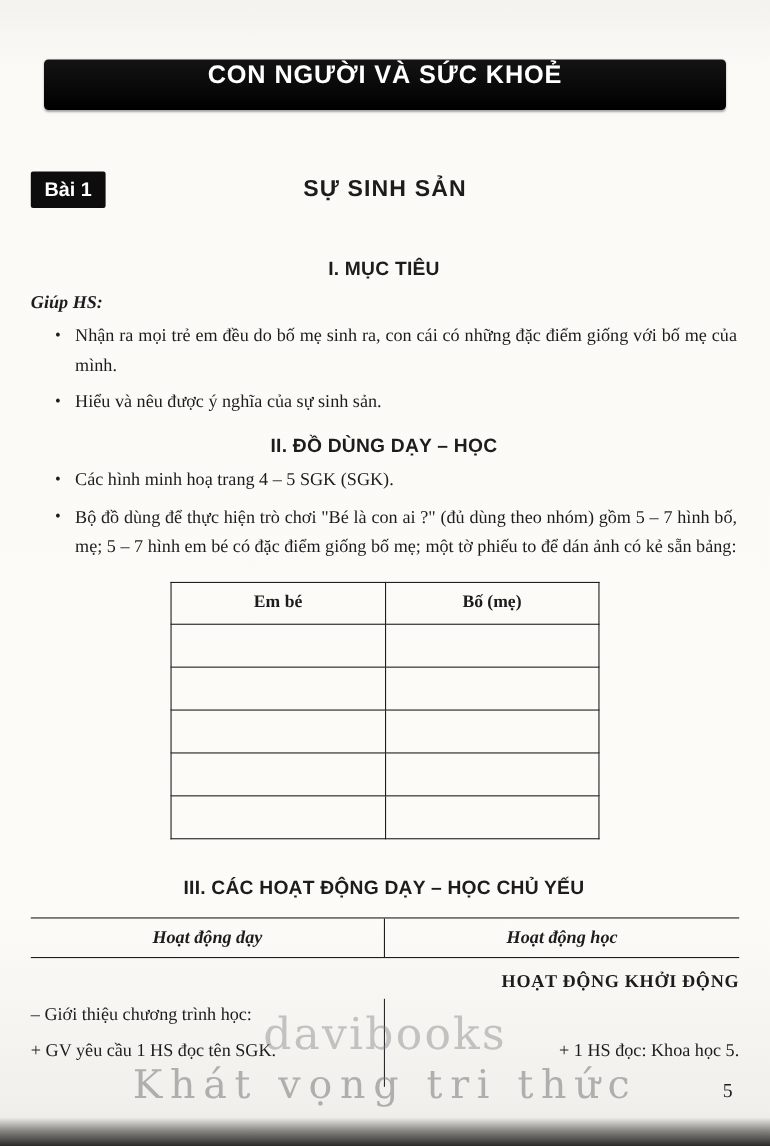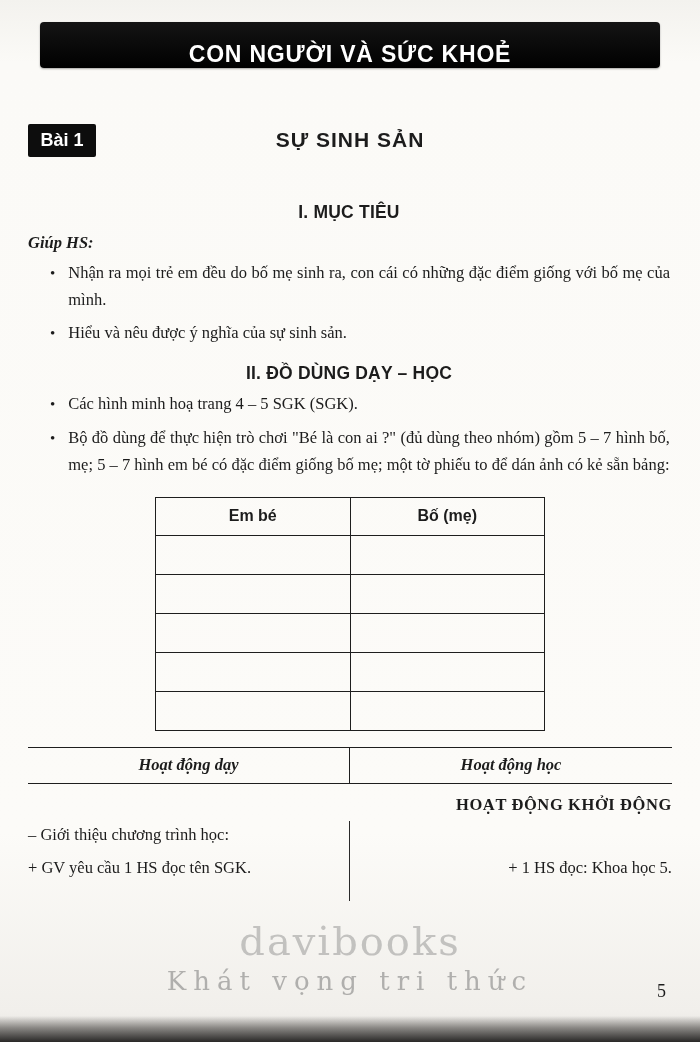--- a/index.html
+++ b/index.html
@@ -7,25 +7,25 @@
   .page{
     position:relative;
     width:700px;height:1042px;
     margin:0 auto;
     background:linear-gradient(180deg,#f3f2ee 0%,#fbfaf7 6%,#fcfbf8 80%,#f1efeb 97%,#e4e2de 100%);
     color:#1c1c1c;
     overflow:hidden;
   }
   
   .banner{
-    margin:22px 40px 0 40px;
+    margin:54px 40px 0 40px;
     height:46px;
     background:linear-gradient(180deg,#141414,#000);
     border-radius:4px;
-    display:flex;align-items:flex-end;justify-content:center;
+    display:flex;align-items:flex-start;justify-content:center;
     box-shadow:0 1px 2px rgba(0,0,0,.35);
   }
   .banner span{
     color:#fff;
     font-family:"Liberation Sans", sans-serif;
     font-weight:bold;font-size:23px;letter-spacing:.8px;
   }
   
   .lesson-row{position:relative;margin-top:56px;height:36px;}
   .lesson-badge{
@@ -66,21 +66,21 @@
   
   table.photo-table{
     width:390px;margin:18px auto 0 auto;
     border-collapse:collapse;
   }
   table.photo-table th, table.photo-table td{
     border:1.6px solid #1e1e1e;
   }
   table.photo-table th{
     height:35px;
-    font-family:Liberation Sans, sans-serif;
+    font-family:Liberation Serif, serif;
     font-weight:bold;font-size:16px;
     text-align:center;
   }
   table.photo-table td{height:36px;width:50%;}
   
   .act-table{margin:16px 28px 0 28px;border-top:1.6px solid #1e1e1e;}
   .act-header{
     display:grid;grid-template-columns:1fr 1fr;
     border-bottom:1.6px solid #1e1e1e;
   }
@@ -106,21 +106,21 @@
     text-align:center;pointer-events:none;z-index:6;
   }
   .watermark .wm-main{
     font-family:"DejaVu Serif", serif;
     font-size:40px;color:rgba(125,125,125,.42);
     letter-spacing:2px;
   }
   .watermark .wm-sub{
     margin-top:2px;
     font-family:"DejaVu Serif", serif;
-    font-size:26px;color:rgba(120,120,120,.55);
+    font-size:36px;color:rgba(120,120,120,.55);
     letter-spacing:7px;
   }
   .page-number{
     position:absolute;right:34px;bottom:40px;
     font-size:18px;z-index:7;
   }
   .bottom-shadow{
     position:absolute;left:0;right:0;bottom:0;height:26px;
     background:linear-gradient(180deg,rgba(60,58,55,0) 0%,rgba(60,58,55,.55) 45%,rgba(25,24,23,.92) 100%);
     z-index:8;
@@ -191,20 +191,21 @@
           <td></td>
           <td></td>
         </tr>
         <tr>
           <td></td>
           <td></td>
         </tr>
       </tbody>
   </table>
 
+  <div class="sec-heading s3">III. CÁC HOẠT ĐỘNG DẠY – HỌC CHỦ YẾU</div>
 
   <div class="act-table">
     <div class="act-header">
       <div class="act-h-cell left">Hoạt động dạy</div>
       <div class="act-h-cell">Hoạt động học</div>
     </div>
     <div class="act-center-heading">HOẠT ĐỘNG KHỞI ĐỘNG</div>
     <div class="act-body">
       <div class="act-col left">
         <p>– Giới thiệu chương trình học:</p>

